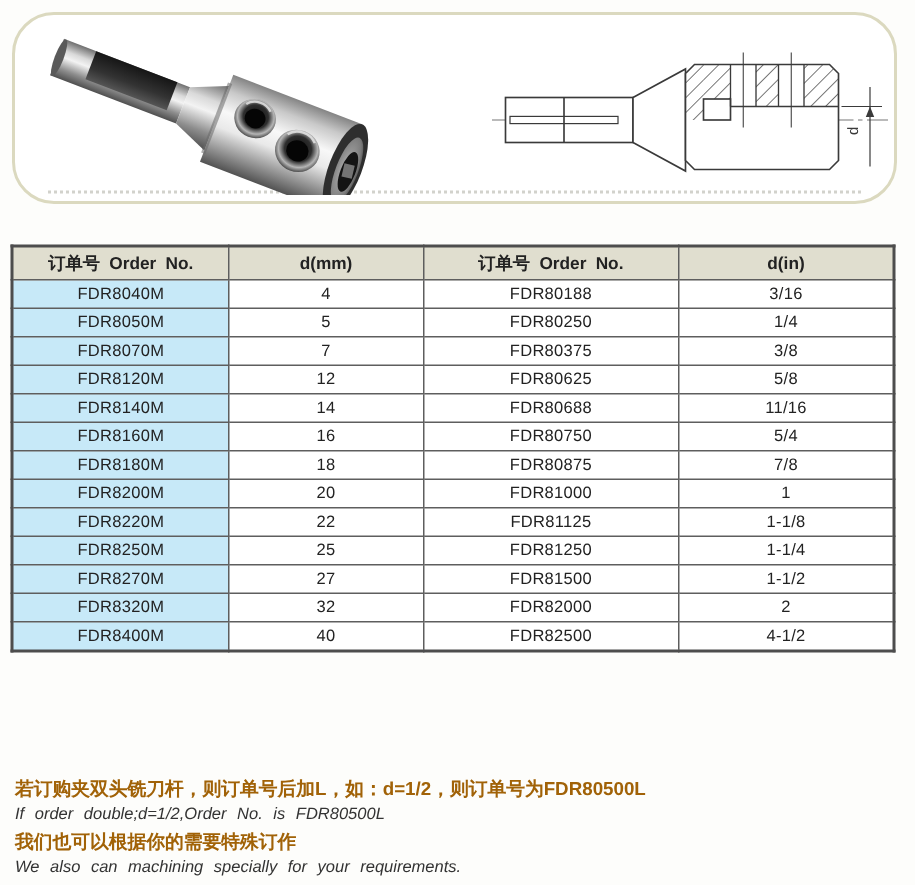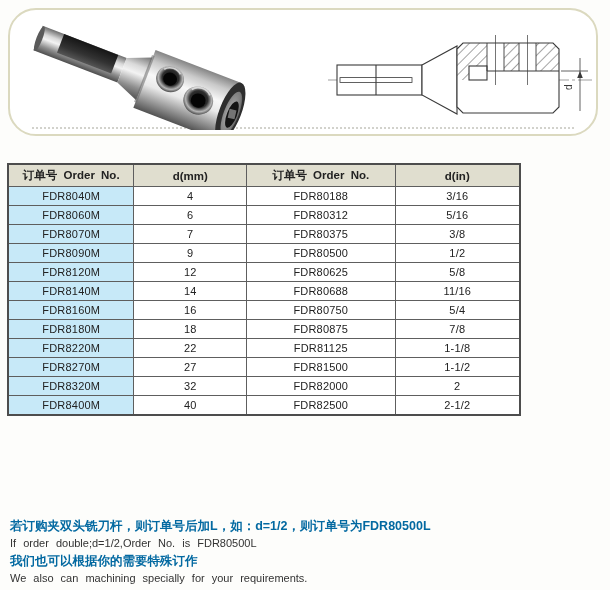--- a/index.html
+++ b/index.html
@@ -26,40 +26,40 @@
   }
   .panel .dotted{
     position:absolute;left:22px;right:22px;bottom:5px;height:0;
     border-top:2px dotted #d2d2cc;
   }
   .photo-wrap{position:absolute;left:6px;top:4px;width:288px;height:116px;}
   .drawing-wrap{position:absolute;left:294px;top:0px;width:292px;height:124px;}
   svg{display:block;}
   
   table.order{
-    position:absolute;left:7px;top:163px;width:514px;
+    position:absolute;left:7px;top:163px;width:590px;
     border-collapse:collapse;table-layout:fixed;
     border:2px solid var(--table_border);
     font-size:11px;
   }
   table.order th{
     background:var(--header_bg);height:21px;font-size:11.5px;font-weight:bold;
     border:1px solid var(--grid_line);text-align:center;word-spacing:3px;
     color:#222;padding:0;
   }
   table.order td{
     height:18px;border:1px solid var(--grid_line);text-align:center;
     background:#ffffff;padding:0;color:#222;letter-spacing:.2px;
   }
   table.order td.c-blue{background:var(--col1_bg);}
   
   .notes{position:absolute;left:10px;top:517px;width:592px;}
   .notes p{margin:0;}
-  .notes .zh{font-size:12.5px;line-height:18px;color:#0369a1;font-weight:bold;}
-  .notes .en{font-size:11px;line-height:17px;color:#333;word-spacing:4px;}
+  .notes .zh{font-size:12.5px;line-height:18px;color:#a16207;font-weight:bold;}
+  .notes .en{font-size:11px;line-height:17px;color:#333;word-spacing:4px;font-style:italic;}
 </style>
 </head>
 <body>
 
 <div class="page">
 
   <div class="panel">
     <div class="dotted"></div>
 
     <div class="photo-wrap">
@@ -195,38 +195,32 @@
       </tr>
     </thead>
     <tbody>
         <tr>
           <td class="c-blue">FDR8040M</td>
           <td>4</td>
           <td>FDR80188</td>
           <td>3/16</td>
         </tr>
         <tr>
-          <td class="c-blue">FDR8060M</td>
-          <td>6</td>
-          <td>FDR80312</td>
-          <td>5/16</td>
+          <td class="c-blue">FDR8050M</td>
+          <td>5</td>
+          <td>FDR80250</td>
+          <td>1/4</td>
         </tr>
         <tr>
           <td class="c-blue">FDR8070M</td>
           <td>7</td>
           <td>FDR80375</td>
           <td>3/8</td>
         </tr>
         <tr>
-          <td class="c-blue">FDR8090M</td>
-          <td>9</td>
-          <td>FDR80500</td>
-          <td>1/2</td>
-        </tr>
-        <tr>
           <td class="c-blue">FDR8120M</td>
           <td>12</td>
           <td>FDR80625</td>
           <td>5/8</td>
         </tr>
         <tr>
           <td class="c-blue">FDR8140M</td>
           <td>14</td>
           <td>FDR80688</td>
           <td>11/16</td>
@@ -237,42 +231,54 @@
           <td>FDR80750</td>
           <td>5/4</td>
         </tr>
         <tr>
           <td class="c-blue">FDR8180M</td>
           <td>18</td>
           <td>FDR80875</td>
           <td>7/8</td>
         </tr>
         <tr>
+          <td class="c-blue">FDR8200M</td>
+          <td>20</td>
+          <td>FDR81000</td>
+          <td>1</td>
+        </tr>
+        <tr>
           <td class="c-blue">FDR8220M</td>
           <td>22</td>
           <td>FDR81125</td>
           <td>1-1/8</td>
         </tr>
         <tr>
+          <td class="c-blue">FDR8250M</td>
+          <td>25</td>
+          <td>FDR81250</td>
+          <td>1-1/4</td>
+        </tr>
+        <tr>
           <td class="c-blue">FDR8270M</td>
           <td>27</td>
           <td>FDR81500</td>
           <td>1-1/2</td>
         </tr>
         <tr>
           <td class="c-blue">FDR8320M</td>
           <td>32</td>
           <td>FDR82000</td>
           <td>2</td>
         </tr>
         <tr>
           <td class="c-blue">FDR8400M</td>
           <td>40</td>
           <td>FDR82500</td>
-          <td>2-1/2</td>
+          <td>4-1/2</td>
         </tr>
       </tbody>
   </table>
 
   <div class="notes">
     <p class="zh">若订购夹双头铣刀杆，则订单号后加L，如：d=1/2，则订单号为FDR80500L</p>
     <p class="en">If order double;d=1/2,Order No. is FDR80500L</p>
     <p class="zh">我们也可以根据你的需要特殊订作</p>
     <p class="en">We also can machining specially for your requirements.</p>
   </div>

